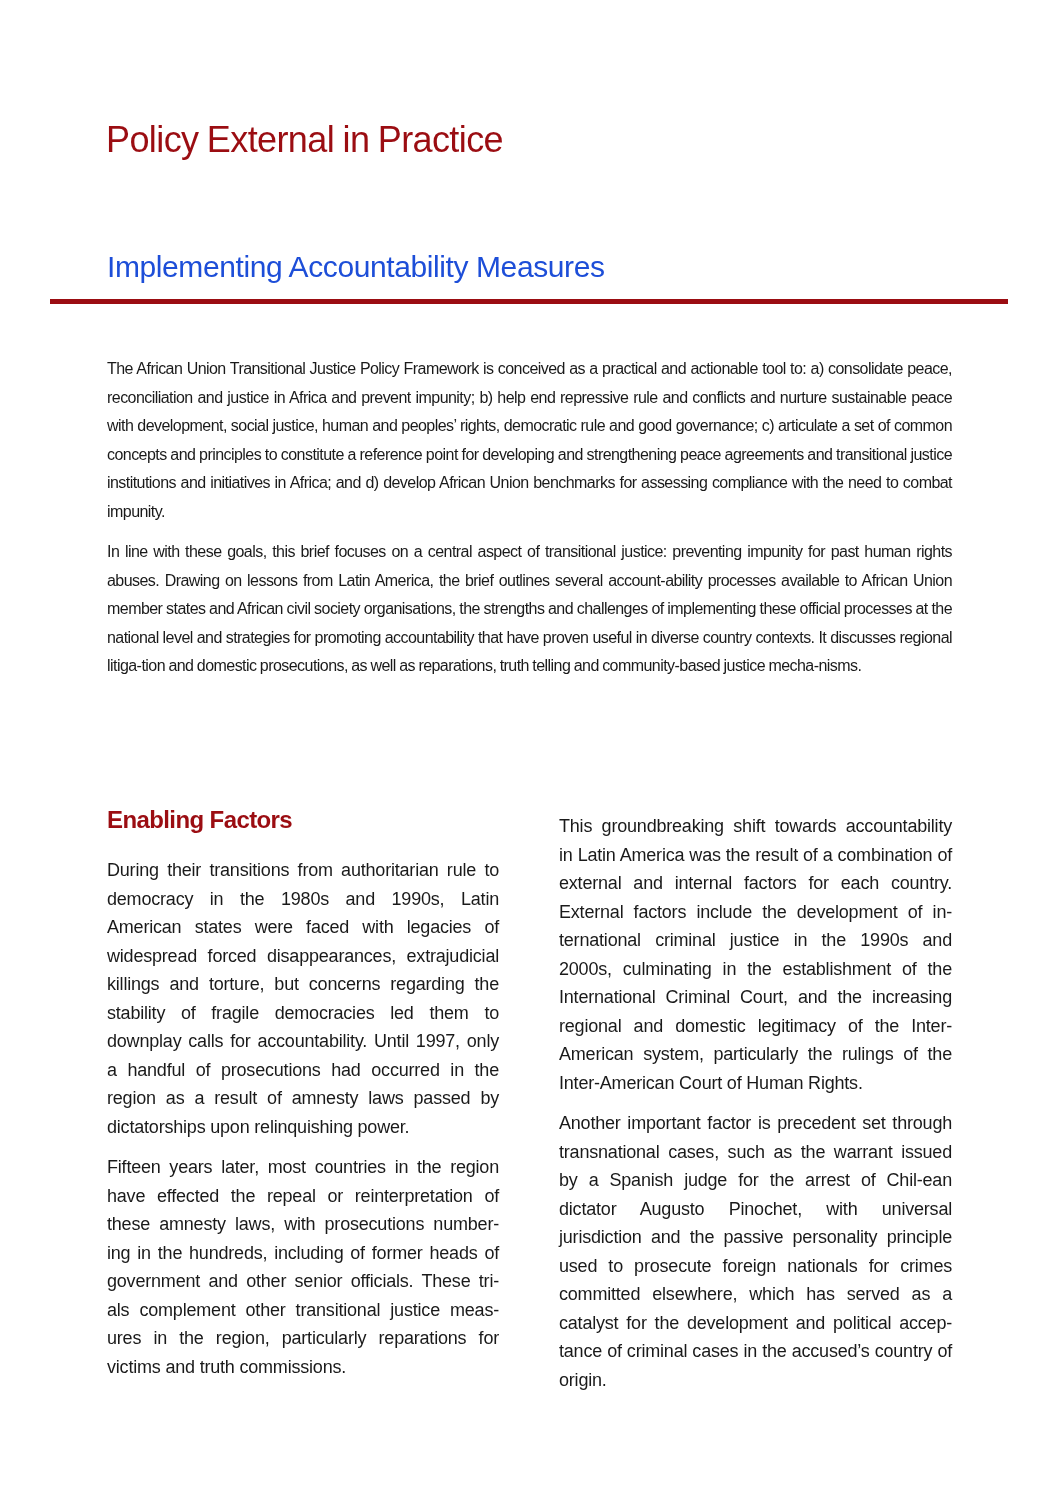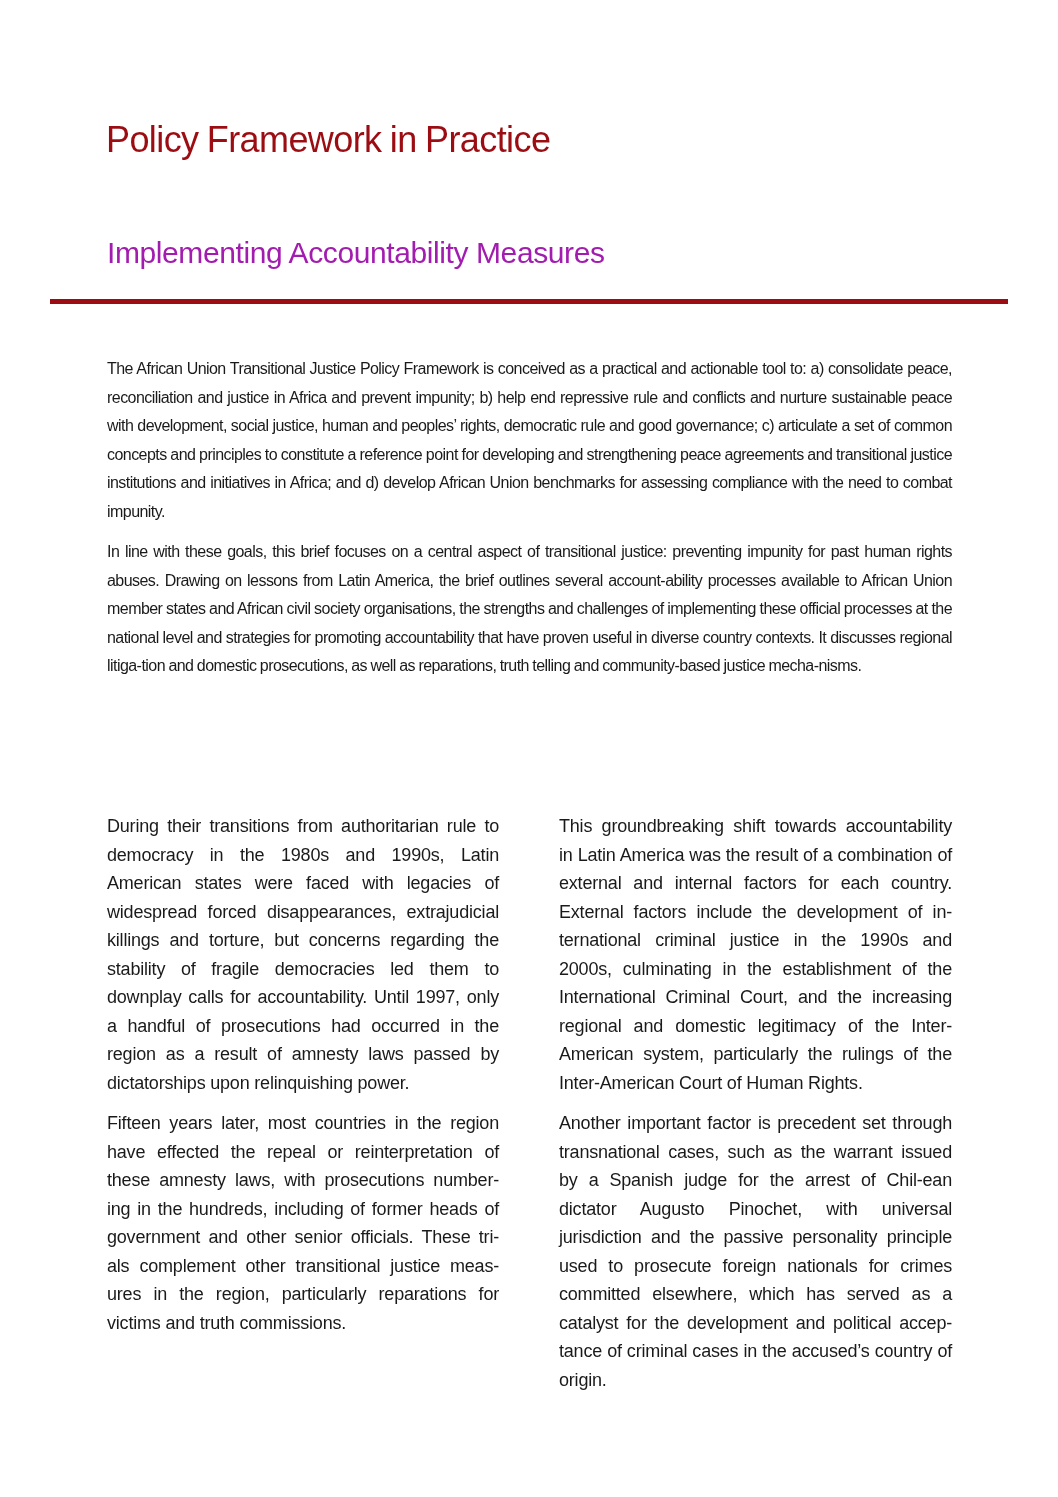--- a/index.html
+++ b/index.html
@@ -26,27 +26,27 @@
       font-size: 36px;
       line-height: 53px;
       color: #9b0d12;
       letter-spacing: -0.6px;
       word-spacing: -1px;
     }
     .title span { display: block; }
     .subtitle {
       position: absolute;
       left: 107px;
-      top: 233px;
+      top: 247px;
       margin: 0;
       font-family: "Liberation Sans", sans-serif;
       font-weight: normal;
       font-size: 30px;
       line-height: 40px;
-      color: #a21caf;
+      color: #1d4ed8;
       letter-spacing: -0.4px;
     }
     .rule {
       position: absolute;
       left: 50px;
       top: 299px;
       width: 958px;
       height: 5px;
       background: #9b0d12;
     }
@@ -93,33 +93,34 @@
       line-height: 40px;
       color: #9b0d12;
       margin: 0 0 16px 0;
       letter-spacing: -0.6px;
     }
   </style>
 </head>
 <body>
 
 <h1 class="title">
-  <span>Policy Framework in Practice</span>
+  <span>Policy External in Practice</span>
 </h1>
 
 <h2 class="subtitle">Implementing Accountability Measures</h2>
 
 <div class="rule"></div>
 
 <div class="intro">
   <p class="body-text">The African Union Transitional Justice Policy Framework is conceived as a practical and actionable tool to: a) consolidate peace, reconciliation and justice in Africa and prevent impunity; b) help end repressive rule and conflicts and nurture sustainable peace with development, social justice, human and peoples’ rights, democratic rule and good governance; c) articulate a set of common concepts and principles to constitute a reference point for developing and strengthening peace agreements and transitional justice institutions and initiatives in Africa; and d) develop African Union benchmarks for assessing compliance with the need to combat impunity.</p>
   <p class="body-text">In line with these goals, this brief focuses on a central aspect of transitional justice: preventing impunity for past human rights abuses. Drawing on lessons from Latin America, the brief outlines several account-ability processes available to African Union member states and African civil society organisations, the strengths and challenges of implementing these official processes at the national level and strategies for promoting accountability that have proven useful in diverse country contexts. It discusses regional litiga-tion and domestic prosecutions, as well as reparations, truth telling and community-based justice mecha-nisms.</p>
 </div>
 
 <div class="col-left">
+  <h3 class="section-heading">Enabling Factors</h3>
   <p class="body-text">During their transitions from authoritarian rule to democracy in the 1980s and 1990s, Latin American states were faced with legacies of widespread forced disappearances, extrajudicial killings and torture, but concerns regarding the stability of fragile democracies led them to downplay calls for accountability. Until 1997, only a handful of prosecutions had occurred in the region as a result of amnesty laws passed by dictatorships upon relinquishing power.</p>
   <p class="body-text">Fifteen years later, most countries in the region have effected the repeal or reinterpretation of these amnesty laws, with prosecutions number-ing in the hundreds, including of former heads of government and other senior officials. These tri-als complement other transitional justice meas-ures in the region, particularly reparations for victims and truth commissions.</p>
 </div>
 
 <div class="col-right">
   <p class="body-text">This groundbreaking shift towards accountability in Latin America was the result of a combination of external and internal factors for each country. External factors include the development of in-ternational criminal justice in the 1990s and 2000s, culminating in the establishment of the International Criminal Court, and the increasing regional and domestic legitimacy of the Inter-American system, particularly the rulings of the Inter-American Court of Human Rights.</p>
   <p class="body-text">Another important factor is precedent set through transnational cases, such as the warrant issued by a Spanish judge for the arrest of Chil-ean dictator Augusto Pinochet, with universal jurisdiction and the passive personality principle used to prosecute foreign nationals for crimes committed elsewhere, which has served as a catalyst for the development and political accep-tance of criminal cases in the accused’s country of origin.</p>
 </div>
 
 </body></html>

